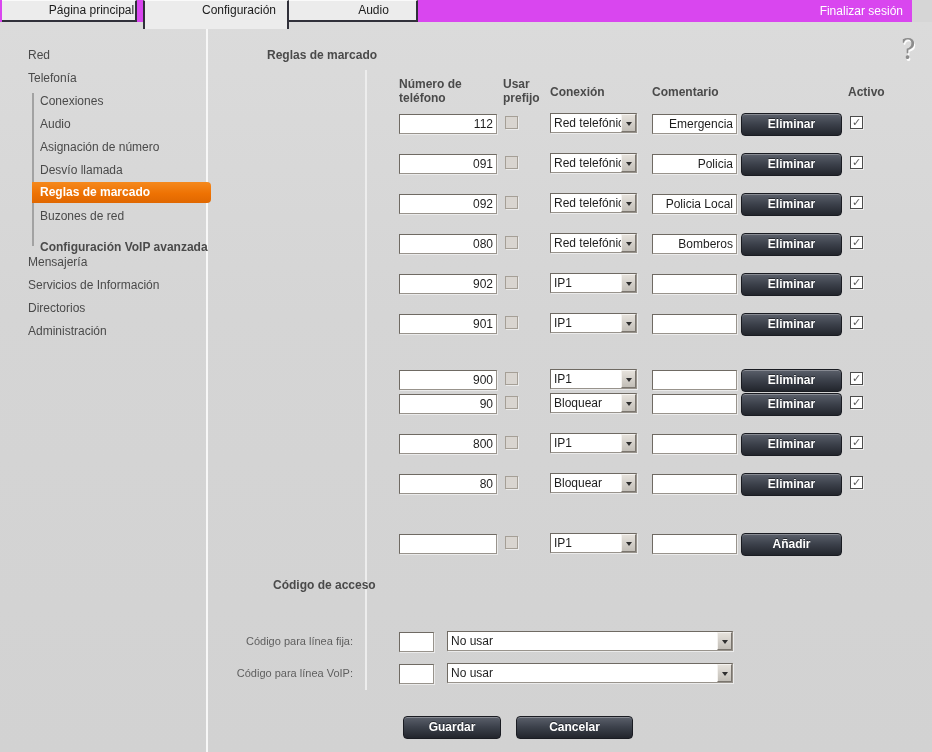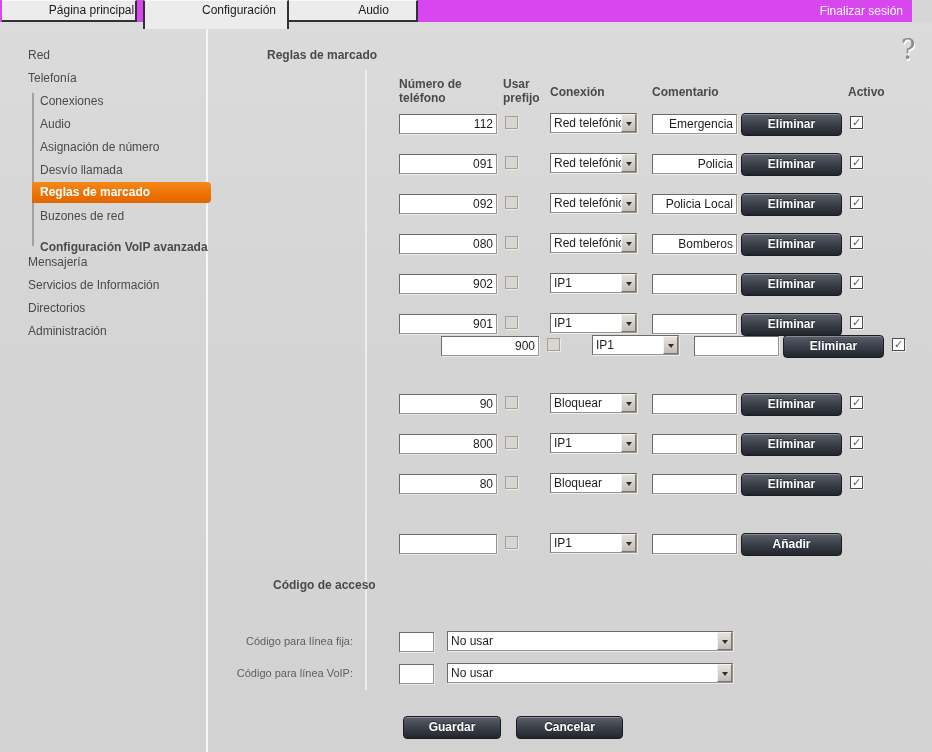--- a/index.html
+++ b/index.html
@@ -198,21 +198,21 @@
     <div class="sel conn">
       <span class="txt">IP1</span>
       <span class="sbtn">
               <i class="arr"></i>
             </span>
     </div>
     <div class="tb com"></div>
     <div class="dbtn act">Eliminar</div>
     <div class="cb chk">✓</div>
   </div>
-        <div class="rule-row" style="top: 313px; margin-left: 42px;">
+        <div class="rule-row" style="top: 347px;">
     <div class="tb num">900</div>
     <div class="cb-dis pref"></div>
     <div class="sel conn">
       <span class="txt">IP1</span>
       <span class="sbtn">
               <i class="arr"></i>
             </span>
     </div>
     <div class="tb com"></div>
     <div class="dbtn act">Eliminar</div>
@@ -286,15 +286,15 @@
     <div class="fld-label" style="top:645px;">Código para línea VoIP:</div>
     <div class="tb code-input" style="left:399px; top:642px;"></div>
     <div class="sel wide-sel" style="left:447px; top:641px;">
       <span class="txt">No usar</span>
       <span class="sbtn">
           <i class="arr"></i>
         </span>
     </div>
 
     <div class="dbtn" style="left:403px; top:694px; width:98px;">Guardar</div>
-    <div class="dbtn" style="left:516px; top:694px; width:107px;">Cancelar</div>
+    <div class="dbtn" style="left:516px; top:694px; width:117px;">Cancelar</div>
   </div>
 </div>
 
 </body></html>

